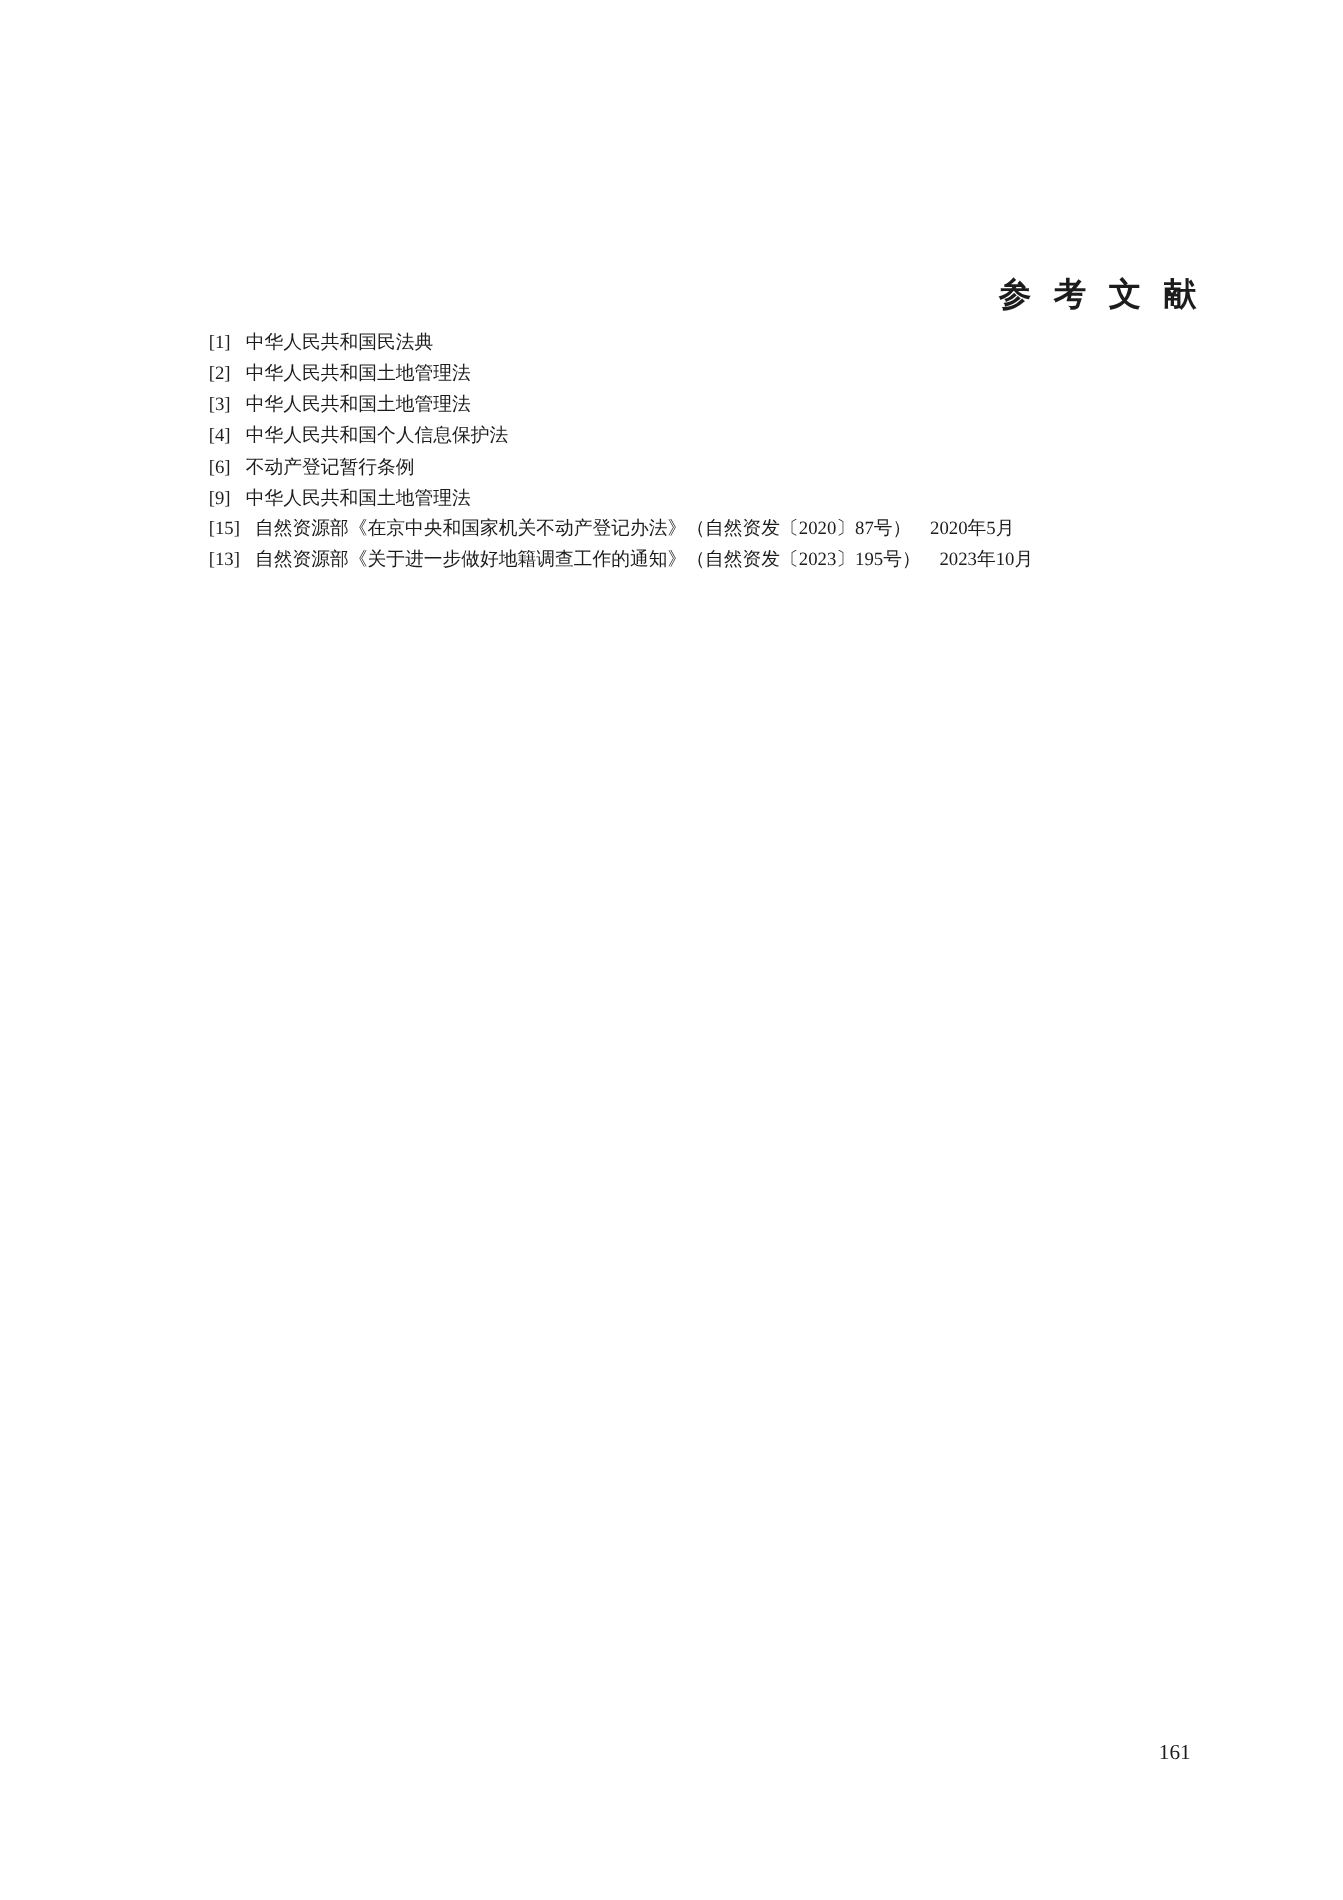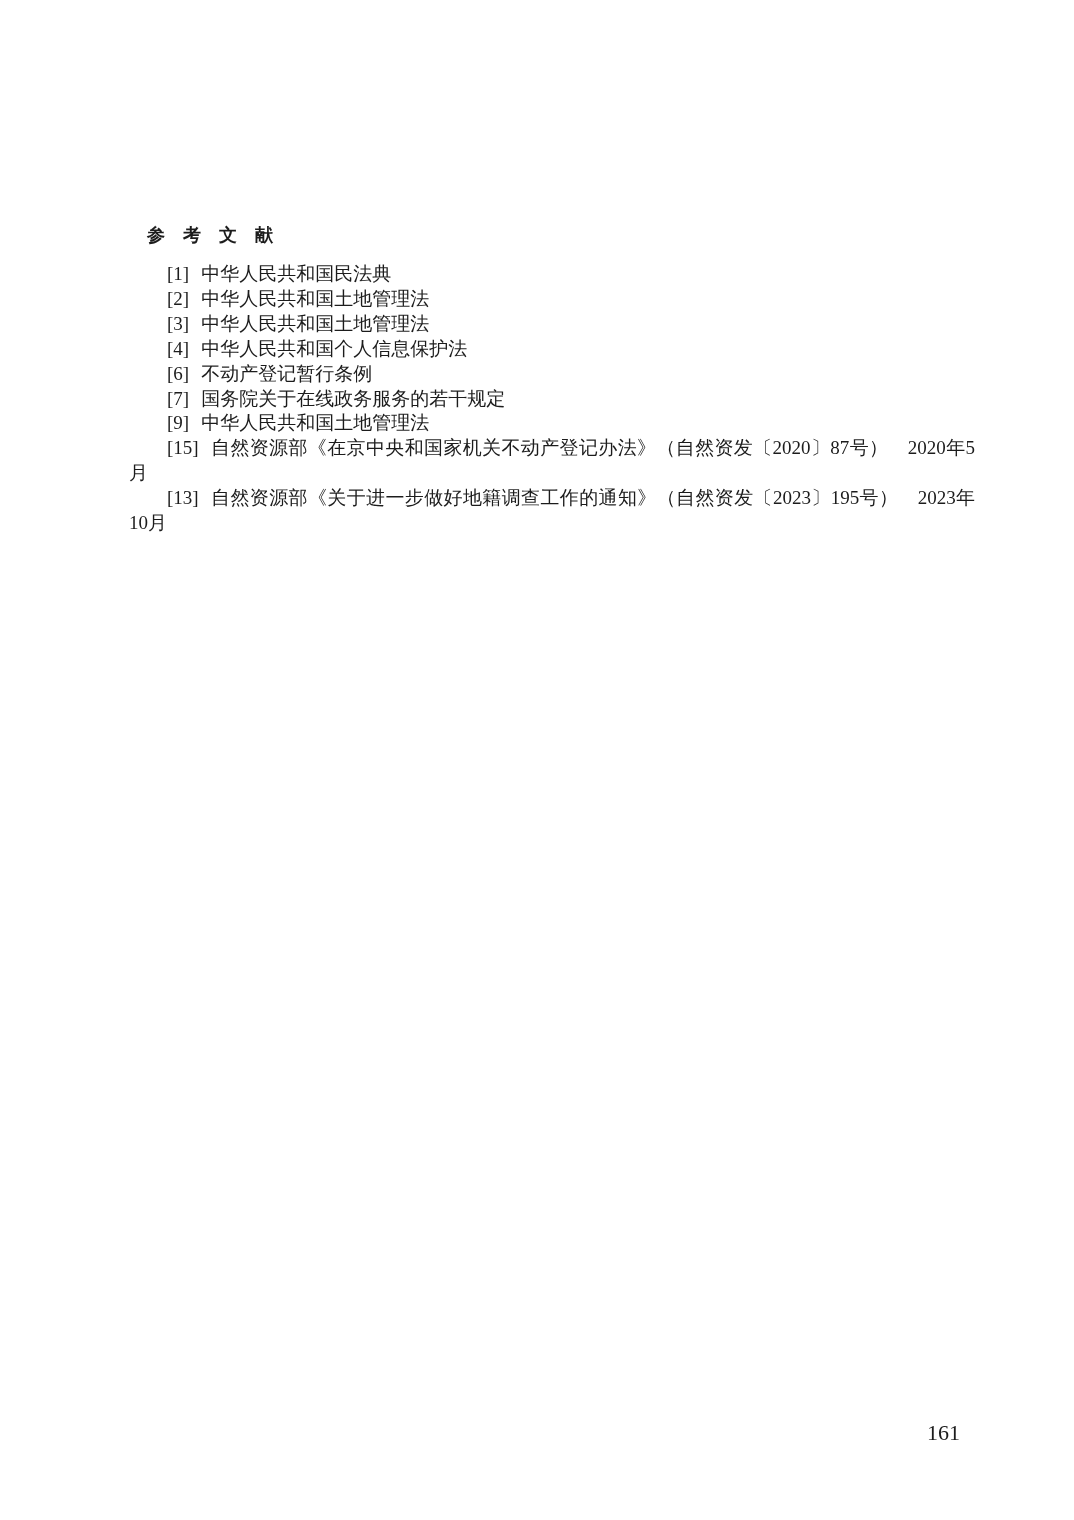--- a/index.html
+++ b/index.html
@@ -14,64 +14,63 @@
     font-family: "Liberation Serif", "DejaVu Serif", serif;
   }
   .page-title {
     position: absolute;
     top: 222px;
     left: 129px;
     width: 846px;
     margin: 0;
     font-family: "Liberation Sans", "DejaVu Sans", sans-serif;
     font-weight: 600;
-    font-size: 18px;
+    font-size: 26px;
     line-height: 26px;
-    text-align: left;
+    text-align: right;
     letter-spacing: 18px;
     padding-left: 18px; 
     white-space: nowrap;
   }
   .references-list {
     position: absolute;
     top: 262px;
     left: 129px;
     width: 846px;
   }
   .reference-entry {
     margin: 0;
-    font-size: 19px;
+    font-size: 15px;
     line-height: 24.9px;
     text-indent: 38px;        
     text-align: justify;
     text-justify: inter-ideograph;
   }
   .ref-marker {
     margin-right: 12px;
   }
   .page-number {
     position: absolute;
-    top: 1423px;
+    top: 1392px;
     left: 927px;
-    font-size: 22px;
+    font-size: 17px;
     line-height: 20px;
   }
 </style>
 </head>
 <body>
 
 <div class="page">
   <h1 class="page-title">参考文献</h1>
 
   <div class="references-list">
       <p class="reference-entry"><span class="ref-marker">[1]</span><span class="ref-text">中华人民共和国民法典</span></p>
       <p class="reference-entry"><span class="ref-marker">[2]</span><span class="ref-text">中华人民共和国土地管理法</span></p>
       <p class="reference-entry"><span class="ref-marker">[3]</span><span class="ref-text">中华人民共和国土地管理法</span></p>
       <p class="reference-entry"><span class="ref-marker">[4]</span><span class="ref-text">中华人民共和国个人信息保护法</span></p>
       <p class="reference-entry"><span class="ref-marker">[6]</span><span class="ref-text">不动产登记暂行条例</span></p>
-      <p class="reference-entry"><span class="ref-marker">[7]</span><span class="ref-text">国务院关于在线政务服务的若干规定</span></p>
       <p class="reference-entry"><span class="ref-marker">[9]</span><span class="ref-text">中华人民共和国土地管理法</span></p>
       <p class="reference-entry"><span class="ref-marker">[15]</span><span class="ref-text">自然资源部《在京中央和国家机关不动产登记办法》（自然资发〔2020〕87号）　2020年5月</span></p>
       <p class="reference-entry"><span class="ref-marker">[13]</span><span class="ref-text">自然资源部《关于进一步做好地籍调查工作的通知》（自然资发〔2023〕195号）　2023年10月</span></p>
     </div>
 
   <div class="page-number">161</div>
 </div>
 
 </body></html>

